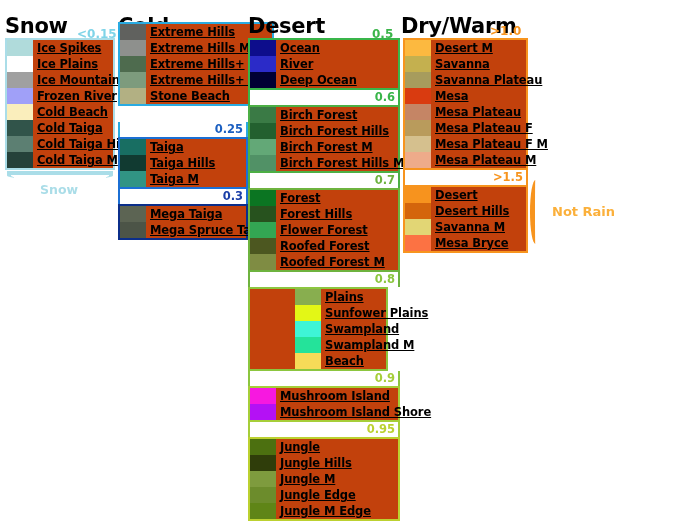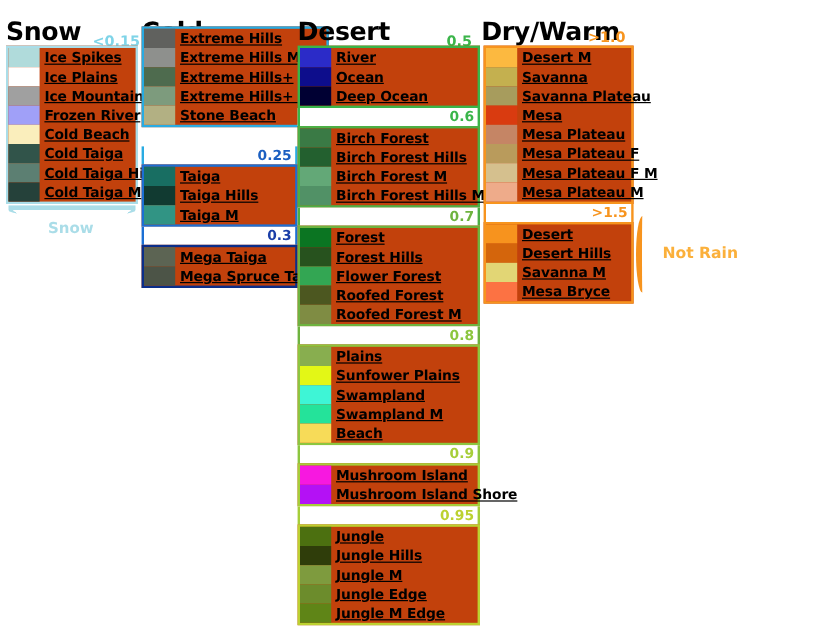--- a/index.html
+++ b/index.html
@@ -188,28 +188,28 @@
       </div>
       <div class="row">
         <div class="swatch" style="background: rgb(76, 84, 71);"></div>
         <div class="rowlabel">Mega Spruce Taiga</div>
       </div>
     </div>
     <div class="col-title" style="left: 248px; color: rgb(0, 0, 0);">Desert</div>
     <div class="col-thresh" style="left: 372px; top: 27px; color: rgb(59, 181, 74);">0.5</div>
     <div class="group" style="left: 248px; top: 38px; width: 152px; border: 2px solid rgb(57, 181, 74);">
       <div class="row">
+        <div class="swatch" style="background: rgb(13, 13, 140);"></div>
+        <div class="rowlabel">Ocean</div>
+      </div>
+      <div class="row">
         <div class="swatch" style="background: rgb(43, 43, 200);"></div>
         <div class="rowlabel">River</div>
       </div>
       <div class="row">
-        <div class="swatch" style="background: rgb(13, 13, 140);"></div>
-        <div class="rowlabel">Ocean</div>
-      </div>
-      <div class="row">
         <div class="swatch" style="background: rgb(0, 0, 51);"></div>
         <div class="rowlabel">Deep Ocean</div>
       </div>
     </div>
     <div class="sep" style="left: 248px; top: 90px; width: 152px; border-left: 2px solid rgb(57, 181, 74); border-right: 2px solid rgb(57, 181, 74);">
       <div class="sep-num" style="color: rgb(57, 181, 74);">0.6</div>
     </div>
     <div class="group" style="left: 248px; top: 105px; width: 152px; border: 2px solid rgb(76, 175, 69);">
       <div class="row">
         <div class="swatch" style="background: rgb(58, 122, 69);"></div>
@@ -249,21 +249,21 @@
         <div class="rowlabel">Roofed Forest</div>
       </div>
       <div class="row">
         <div class="swatch" style="background: rgb(127, 140, 67);"></div>
         <div class="rowlabel">Roofed Forest M</div>
       </div>
     </div>
     <div class="sep" style="left: 248px; top: 272px; width: 152px; border-left: 2px solid rgb(110, 179, 63); border-right: 2px solid rgb(110, 179, 63);">
       <div class="sep-num" style="color: rgb(140, 198, 63);">0.8</div>
     </div>
-    <div class="group" style="left: 248px; top: 287px; width: 152px; border: 2px solid rgb(140, 198, 63);">
+    <div class="group" style="left: 248px; top: 287px; width: 140px; border: 2px solid rgb(140, 198, 63); padding-left: 45px;">
       <div class="row">
         <div class="swatch" style="background: rgb(136, 174, 79);"></div>
         <div class="rowlabel">Plains</div>
       </div>
       <div class="row">
         <div class="swatch" style="background: rgb(227, 247, 22);"></div>
         <div class="rowlabel">Sunfower Plains</div>
       </div>
       <div class="row">
         <div class="swatch" style="background: rgb(62, 245, 214);"></div>

